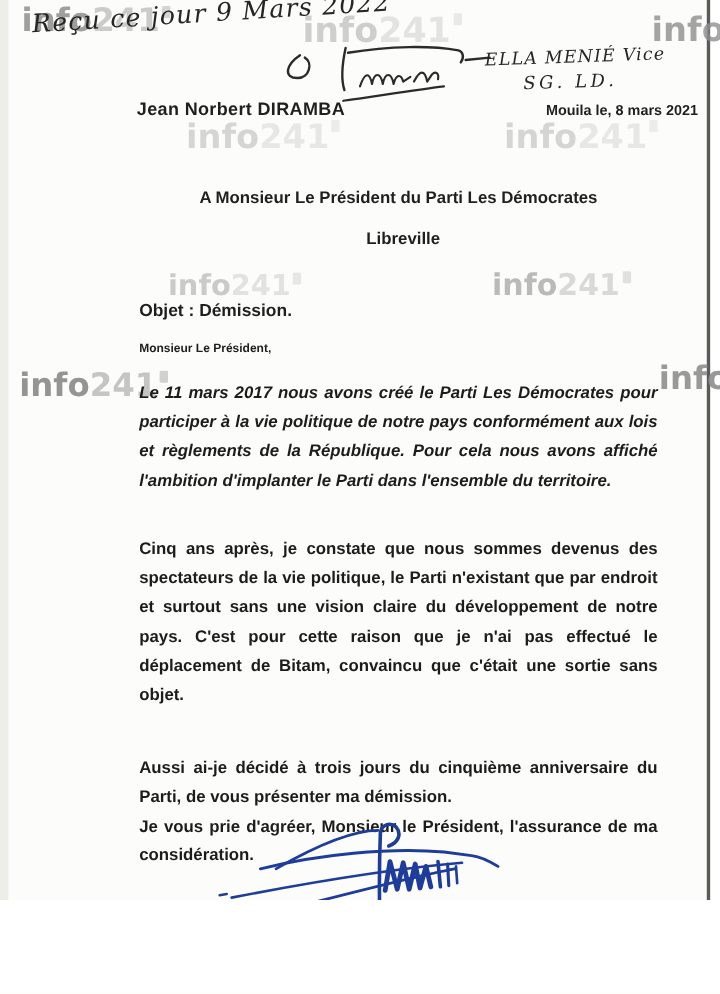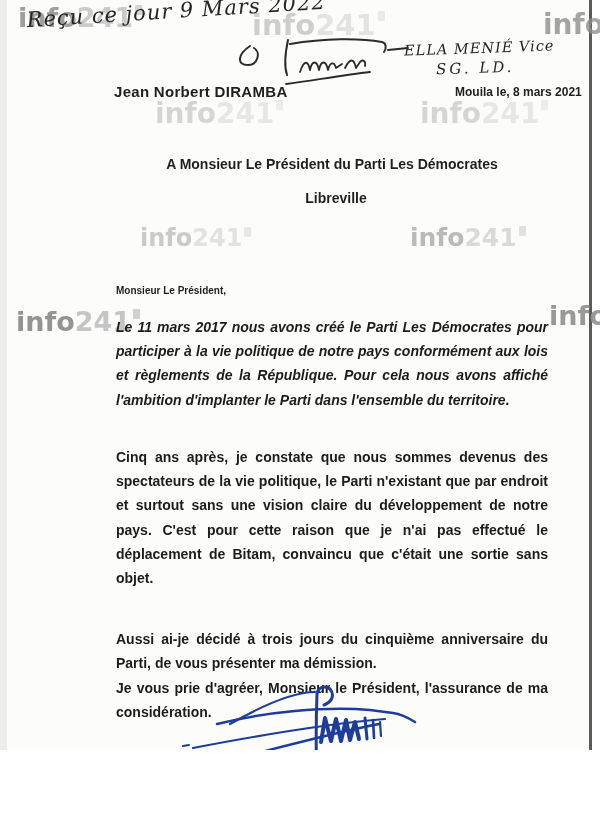--- a/index.html
+++ b/index.html
@@ -90,20 +90,21 @@
     <path class="ink-black" stroke-width="2" d="M158,16 L178,14"></path>
   </svg>
 
   <div class="hw hw-recipient1">ELLA MENIÉ Vice</div>
   <div class="hw hw-recipient2">SG. LD.</div>
 
   <div class="t author">Jean Norbert DIRAMBA</div>
   <div class="t place-date">Mouila le, 8 mars 2021</div>
   <div class="t addr">A Monsieur Le Président du Parti Les Démocrates</div>
   <div class="t city">Libreville</div>
+  <div class="t subject">Objet : Démission.</div>
   <div class="t salutation">Monsieur Le Président,</div>
 
   <div class="para p1">Le 11 mars 2017 nous avons créé le Parti Les Démocrates pour participer à la vie politique de notre pays conformément aux lois et règlements de la République. Pour cela nous avons affiché l'ambition d'implanter le Parti dans l'ensemble du territoire.</div>
   <div class="para p2">Cinq ans après, je constate que nous sommes devenus des spectateurs de la vie politique, le Parti n'existant que par endroit et surtout sans une vision claire du développement de notre pays. C'est pour cette raison que je n'ai pas effectué le déplacement de Bitam, convaincu que c'était une sortie sans objet.</div>
   <div class="para p3">Aussi ai-je décidé à trois jours du cinquième anniversaire du Parti, de vous présenter ma démission.</div>
   <div class="para p4"><span>Je vous prie d'agréer, </span><span style="font-weight:bold;">Monsieur le Président</span><span>, l'assurance de ma considération.</span></div>
 
   <svg class="sig-svg" width="250" height="110" viewBox="0 0 250 110">
     <path class="ink-blue" stroke-width="3" d="M142,99 C141,70 141,35 142,10 C143,3 150,1 155,5 C160,11 157,18 149,21"></path>
     <path class="ink-blue" stroke-width="4" d="M146,58 L150,34 L156,57 L161,35 L166,57 L171,36 L175,56 L180,38 L184,55"></path>

